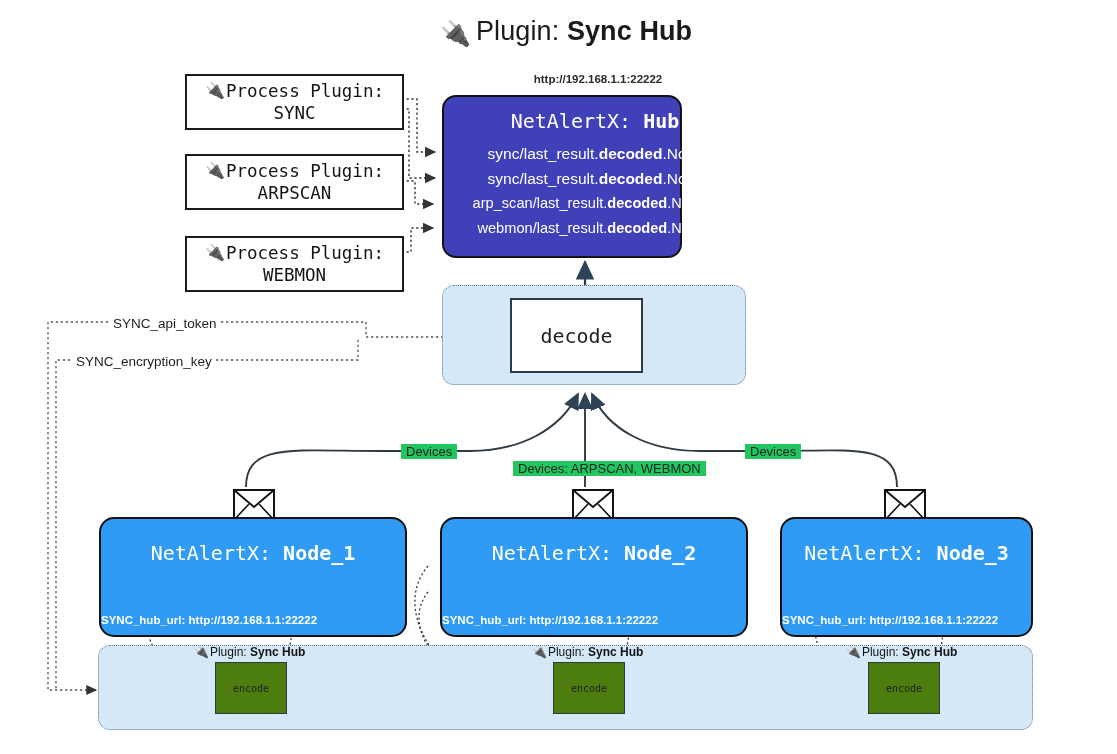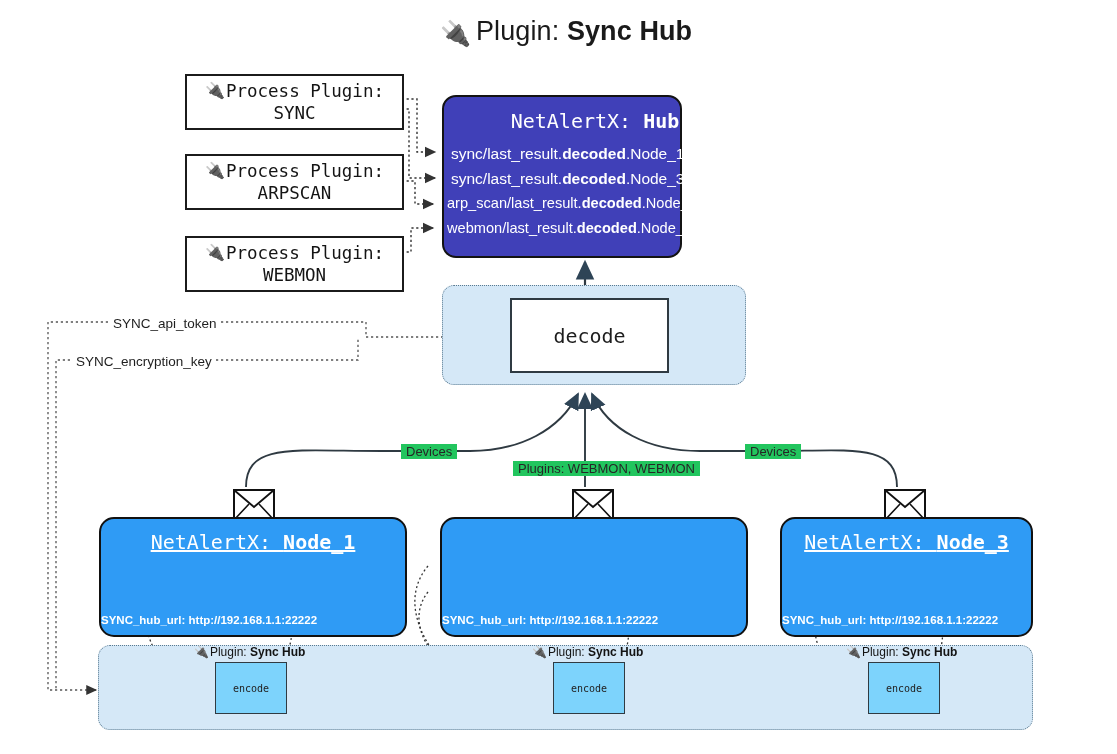--- a/index.html
+++ b/index.html
@@ -67,33 +67,34 @@
     position:absolute;left:0;top:12px;width:302px;text-align:center;
     font-family:"DejaVu Sans Mono","Liberation Mono",monospace;
     font-size:20px;color:#ffffff;white-space:nowrap;
   }
   #hub .hub-title b{font-weight:bold;}
   .hub-lines{position:absolute;left:0;top:44px;width:302px;}
   .hub-line{
     height:25px;line-height:25px;
     font-size:15.5px;color:#ffffff;white-space:nowrap;
     padding-left:7px;
+    text-align:right;
   }
   .hub-line b{font-weight:bold;}
   .hub-line.small{font-size:14.6px;padding-left:3px;}
 
   
   #decode-wrap{
     left:434px;top:285px;width:304px;height:100px;
     background:#d5e8f7;
     border:1.6px dotted #5a7a90;
     border-radius:12px;
   }
   #decode-box{
-    left:502px;top:298px;width:159px;height:75px;
+    left:502px;top:298px;width:133px;height:75px;
     background:#ffffff;border:2px solid #2f3a42;
     display:flex;align-items:center;justify-content:center;
     font-family:"DejaVu Sans Mono","Liberation Mono",monospace;
     font-size:20px;color:#1d1d1d;
   }
 
   
   .secret-label{
     font-size:13.5px;color:#1e1e1e;white-space:nowrap;
     background:#ffffff;padding:0 4px;
@@ -111,23 +112,23 @@
   #lbl-plugins{left:505px;top:461px;font-size:13px;}
 
   
   .node{
     background:#2f9bf5;
     border:2.5px solid #111111;
     border-radius:15px;
     height:120px;
   }
   .node .node-title{
-    position:absolute;left:0;top:11px;width:100%;text-align:center;
-    font-family:"DejaVu Sans Mono","Liberation Mono",monospace;
-    font-size:20px;color:#ffffff;white-space:nowrap;text-decoration:underline;
+    position:absolute;left:0;top:22px;width:100%;text-align:center;
+    font-family:"DejaVu Sans Mono","Liberation Mono",monospace;
+    font-size:20px;color:#ffffff;white-space:nowrap;
   }
   .node .node-title b{font-weight:bold;}
   .node .node-foot{
     position:absolute;left:0;bottom:9px;width:100%;text-align:left;
     font-size:11.5px;font-weight:bold;color:#ffffff;white-space:nowrap;
   }
   #node1{left:91px;top:517px;width:308px;}
   #node2{left:432px;top:517px;width:308px;}
   #node3{left:772px;top:517px;width:253px;}
   #node1 .node-foot,#node2 .node-foot,#node3 .node-foot{bottom:9px;}
@@ -137,21 +138,21 @@
 
   
   #encode-strip{
     left:90px;top:645px;width:935px;height:85px;
     background:#d5e8f7;
     border:1.6px dotted #5a7a90;
     border-radius:12px;
   }
   .encode-box{
     width:72px;height:52px;
-    background:#7dd3fc;border:1.8px solid #2f3a42;
+    background:#4d7c0f;border:1.8px solid #2f3a42;
     display:flex;align-items:center;justify-content:center;
     font-family:"DejaVu Sans Mono","Liberation Mono",monospace;
     font-size:10px;color:#222222;
   }
   #enc1{left:207px;top:662px;}
   #enc2{left:545px;top:662px;}
   #enc3{left:860px;top:662px;}
   .encode-cap{
     font-size:12px;color:#131313;white-space:nowrap;
   }
@@ -236,39 +237,40 @@
     <div class="l2">ARPSCAN</div>
   </div>
   <div class="abs proc-box" style="left:177px;top:236px;">
     <div class="l1">
         <span class="plug">🔌</span>
         <span>Process Plugin:</span>
       </div>
     <div class="l2">WEBMON</div>
   </div>
 
+  <div class="abs" id="hub-url">http://192.168.1.1:22222</div>
   <div class="abs" id="hub">
     <div class="hub-title"><span>NetAlertX: </span><b>Hub</b></div>
     <div class="hub-lines">
       <div class="hub-line"><span>sync/last_result.</span><b>decoded</b><span>.Node_1.log</span></div>
       <div class="hub-line"><span>sync/last_result.</span><b>decoded</b><span>.Node_3.log</span></div>
       <div class="hub-line small"><span>arp_scan/last_result.</span><b>decoded</b><span>.Node_2.log</span></div>
       <div class="hub-line small"><span>webmon/last_result.</span><b>decoded</b><span>.Node_2.log</span></div>
     </div>
   </div>
 
   <div class="abs" id="decode-wrap"></div>
   <div class="abs" id="decode-box">decode</div>
 
   <div class="abs secret-label" id="sec-token">SYNC_api_token</div>
   <div class="abs secret-label" id="sec-key">SYNC_encryption_key</div>
 
   <div class="abs edge-label" id="lbl-dev-left">Devices</div>
   <div class="abs edge-label" id="lbl-dev-right">Devices</div>
-  <div class="abs edge-label" id="lbl-plugins">Plugins: WEBMON, WEBMON</div>
+  <div class="abs edge-label" id="lbl-plugins">Devices: ARPSCAN, WEBMON</div>
 
   <div class="abs" style="left:225px;top:489px;">
     <svg class="envelope" viewBox="0 0 42 32">
         <rect x="1" y="1" width="40" height="30" fill="#fff" stroke="#111" stroke-width="2"></rect>
         <path d="M1,1 L21,18 L41,1" fill="none" stroke="#111" stroke-width="1.8"></path>
         <path d="M1,31 L16,15 M41,31 L26,15" fill="none" stroke="#111" stroke-width="1.6"></path>
       </svg>
   </div>
   <div class="abs" style="left:564px;top:489px;">
     <svg class="envelope" viewBox="0 0 42 32">
@@ -284,20 +286,21 @@
         <path d="M1,31 L16,15 M41,31 L26,15" fill="none" stroke="#111" stroke-width="1.6"></path>
       </svg>
   </div>
 
   <div class="abs node" id="node1">
     <div class="node-title"><span>NetAlertX: </span><b>Node_1</b></div>
 
     <div class="node-foot">SYNC_hub_url: http://192.168.1.1:22222</div>
   </div>
   <div class="abs node" id="node2">
+    <div class="node-title"><span>NetAlertX: </span><b>Node_2</b></div>
 
     <div class="node-foot">SYNC_hub_url: http://192.168.1.1:22222</div>
   </div>
   <div class="abs node" id="node3">
     <div class="node-title"><span>NetAlertX: </span><b>Node_3</b></div>
 
     <div class="node-foot">SYNC_hub_url: http://192.168.1.1:22222</div>
   </div>
 
   <div class="abs" id="encode-strip"></div>

